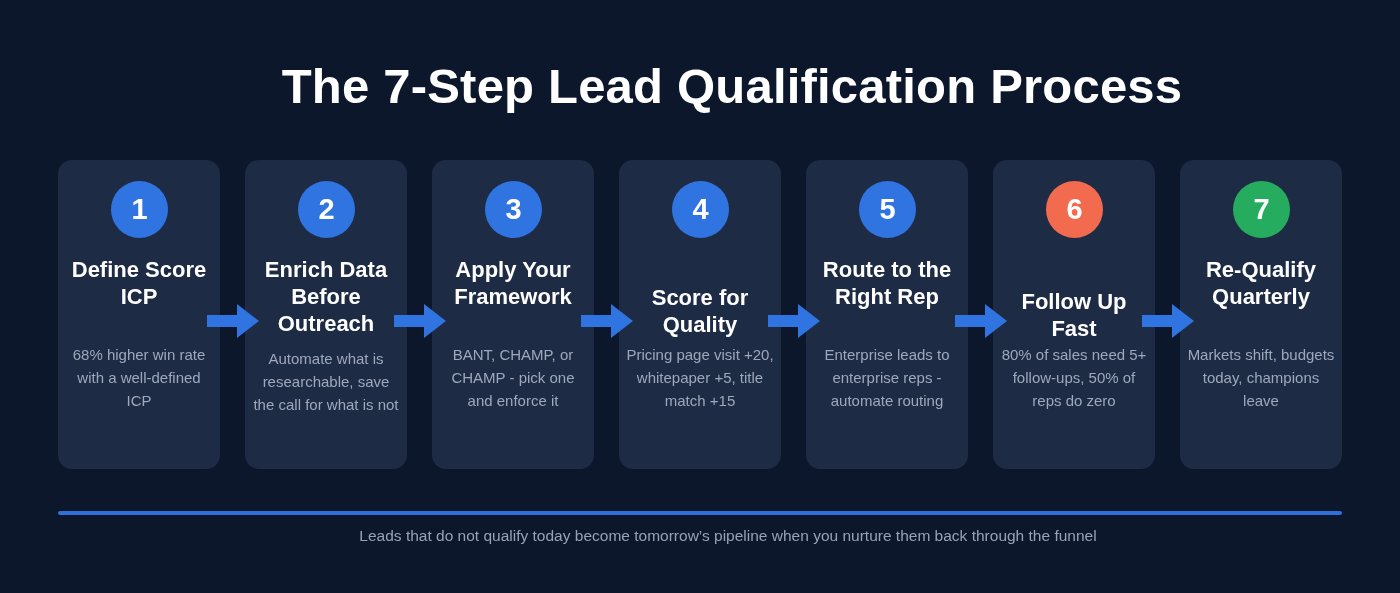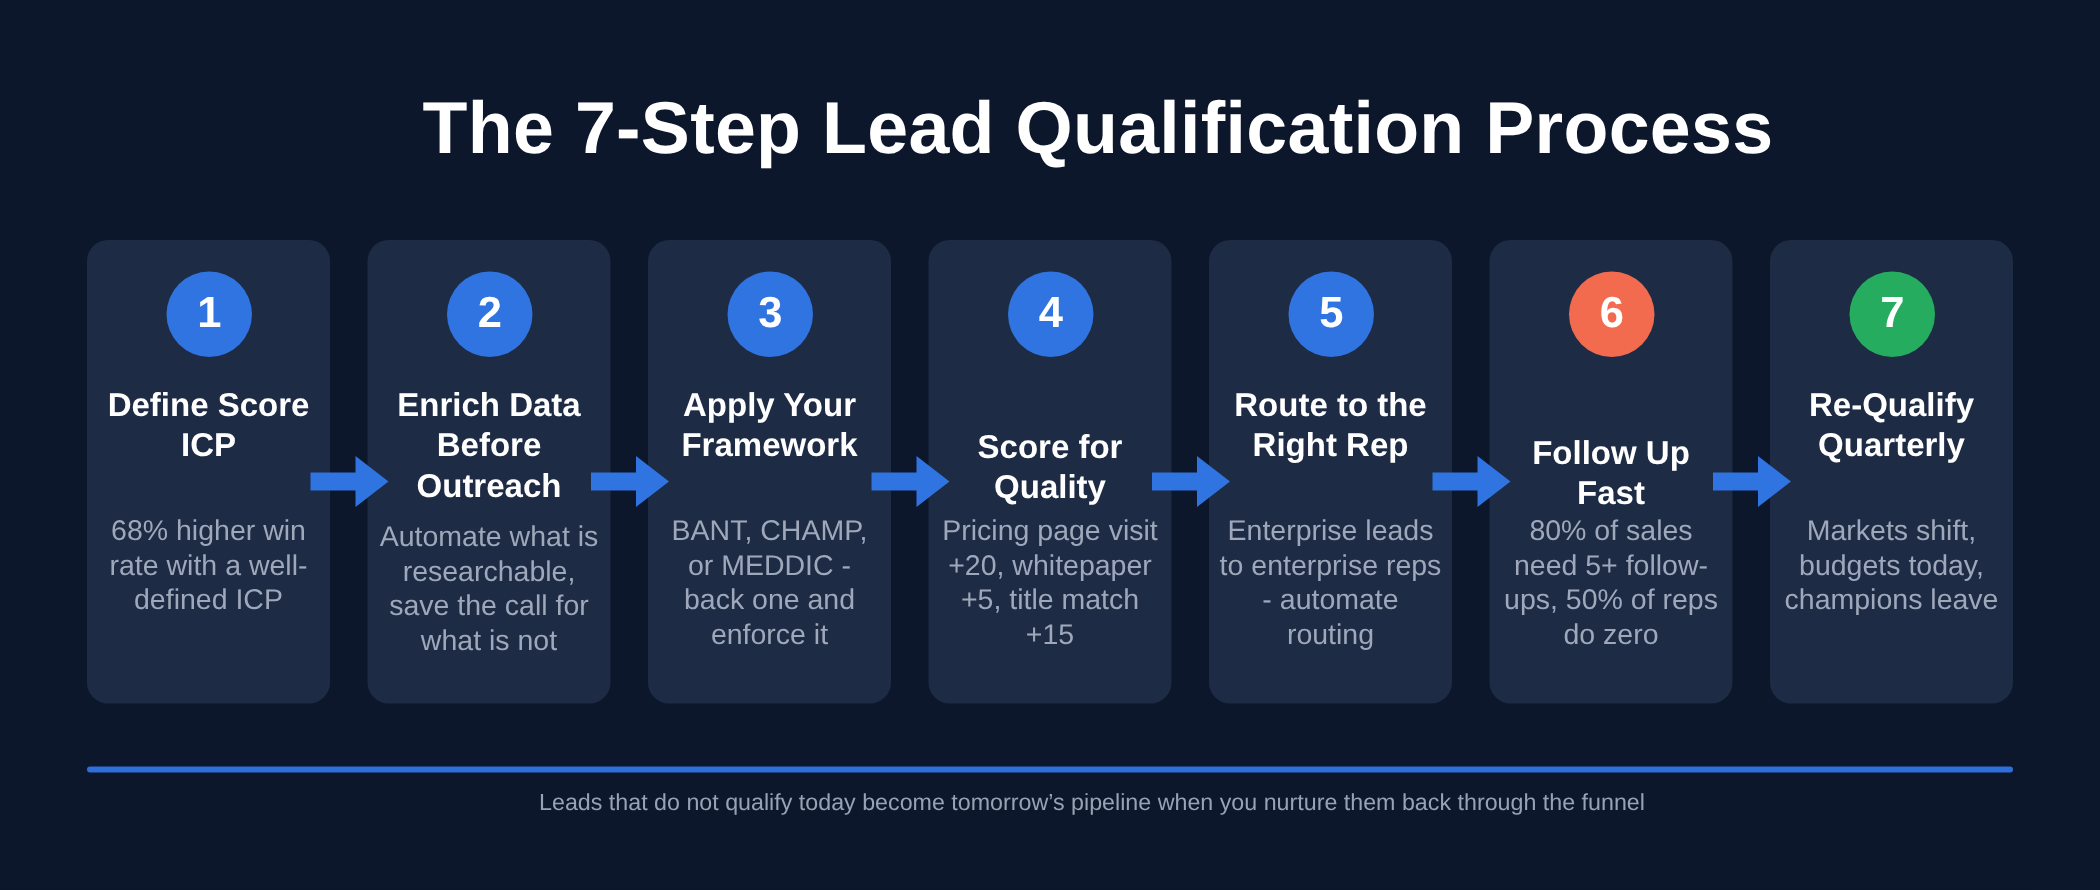--- a/index.html
+++ b/index.html
@@ -66,21 +66,21 @@
       font-size: 22px;
       line-height: 27px;
     }
     .card-desc {
       position: absolute;
       left: 6px;
       right: 6px;
       top: 183px;
       text-align: center;
       color: #9ea8ba;
-      font-size: 19px;
+      font-size: 15px;
       line-height: 23px;
     }
     .arrow {
       position: absolute;
       top: 142px;
       width: 56px;
       height: 38px;
     }
     .footer-rule {
       position: absolute;
@@ -118,21 +118,21 @@
 
   <div class="card" style="left:245px;">
     <div class="badge" style="background:#2f74e0;">2</div>
     <div class="card-title" style="top:96px;">Enrich Data Before Outreach</div>
     <div class="card-desc" style="top:187px;">Automate what is researchable, save the call for what is not</div>
   </div>
 
   <div class="card" style="left:432px;">
     <div class="badge" style="background:#2f74e0;">3</div>
     <div class="card-title" style="top:96px;">Apply Your Framework</div>
-    <div class="card-desc">BANT, CHAMP, or MEDDIC - back one and enforce it</div>
+    <div class="card-desc">BANT, CHAMP, or CHAMP - pick one and enforce it</div>
   </div>
 
   <div class="card" style="left:619px;">
     <div class="badge" style="background:#2f74e0;">4</div>
     <div class="card-title" style="top:96px;margin-top:28px;">Score for Quality</div>
     <div class="card-desc">Pricing page visit +20, whitepaper +5, title match +15</div>
   </div>
 
   <div class="card" style="left:806px;">
     <div class="badge" style="background:#2f74e0;">5</div>

